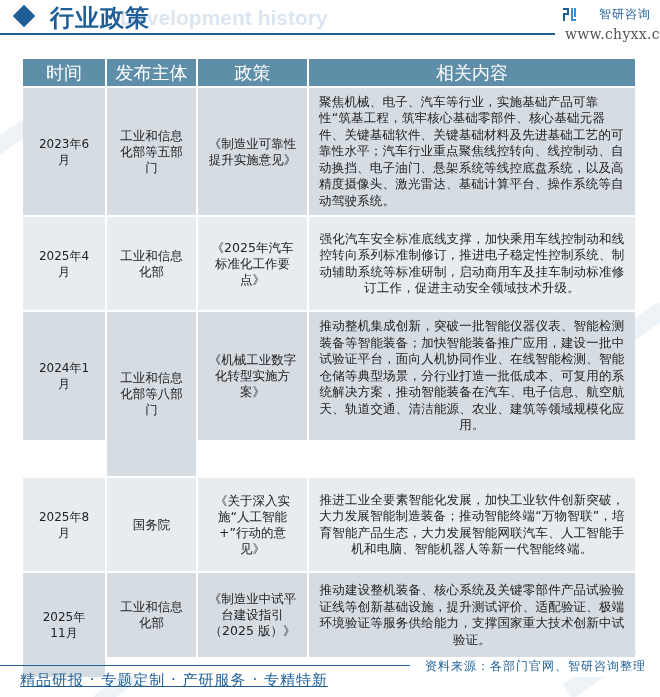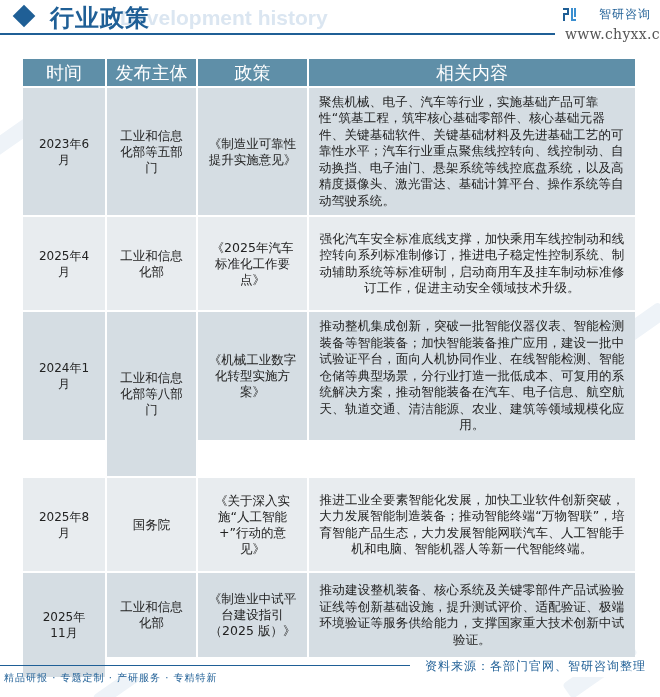--- a/index.html
+++ b/index.html
@@ -23,21 +23,21 @@
   .table-title { height: 36px; background: #e6f1fa; color: #1a4e7a; font-size: 18px; font-weight: bold; text-align: center; line-height: 36px; font-family: "DejaVu Serif", "Liberation Serif", serif; letter-spacing: 1px; }
   .grid { margin-top: 5px; display: grid; grid-template-columns: 82px 89px 109px 326px; column-gap: 2px; row-gap: 2px; background: #ffffff; }
   .hcell { background: #5f8fa8; color: #ffffff; height: 27px; line-height: 27px; text-align: center; font-size: 18px; }
   .cell { display: flex; align-items: center; justify-content: center; text-align: center; font-size: 12.5px; color: #222; line-height: 16px; padding: 0 5px; }
   .cell.content { justify-content: flex-start; padding: 0 10px; line-height: 16.5px; letter-spacing: 0.2px; text-align: left; }
   .row-odd { background: #d5dde3; }
   .row-even { background: #e8ecef; }
   .cell.date { font-size: 12px; }
 
   .bottom-line { position: absolute; left: 0; top: 665px; width: 410px; height: 1px; background: #1f5f96; }
-  .footer-left { position: absolute; left: 4px; top: 671px; font-size: 10px; color: #1f5f96; letter-spacing: 1px; }
+  .footer-left { position: absolute; left: 20px; top: 671px; font-size: 15px; color: #1f5f96; letter-spacing: 1px; text-decoration: underline; }
   .footer-right { position: absolute; left: 425px; top: 658px; font-size: 12px; color: #1f5f96; letter-spacing: 1px; }
 </style>
 </head>
 <body>
 
 <div class="wm" style="left:-20px;top:130px;width:60px;height:16px;"></div>
 <div class="wm" style="left:600px;top:320px;width:70px;height:18px;"></div>
 <div class="wm" style="left:560px;top:660px;width:80px;height:18px;"></div>
 <div class="wm" style="left:90px;top:675px;width:70px;height:14px;"></div>
 

